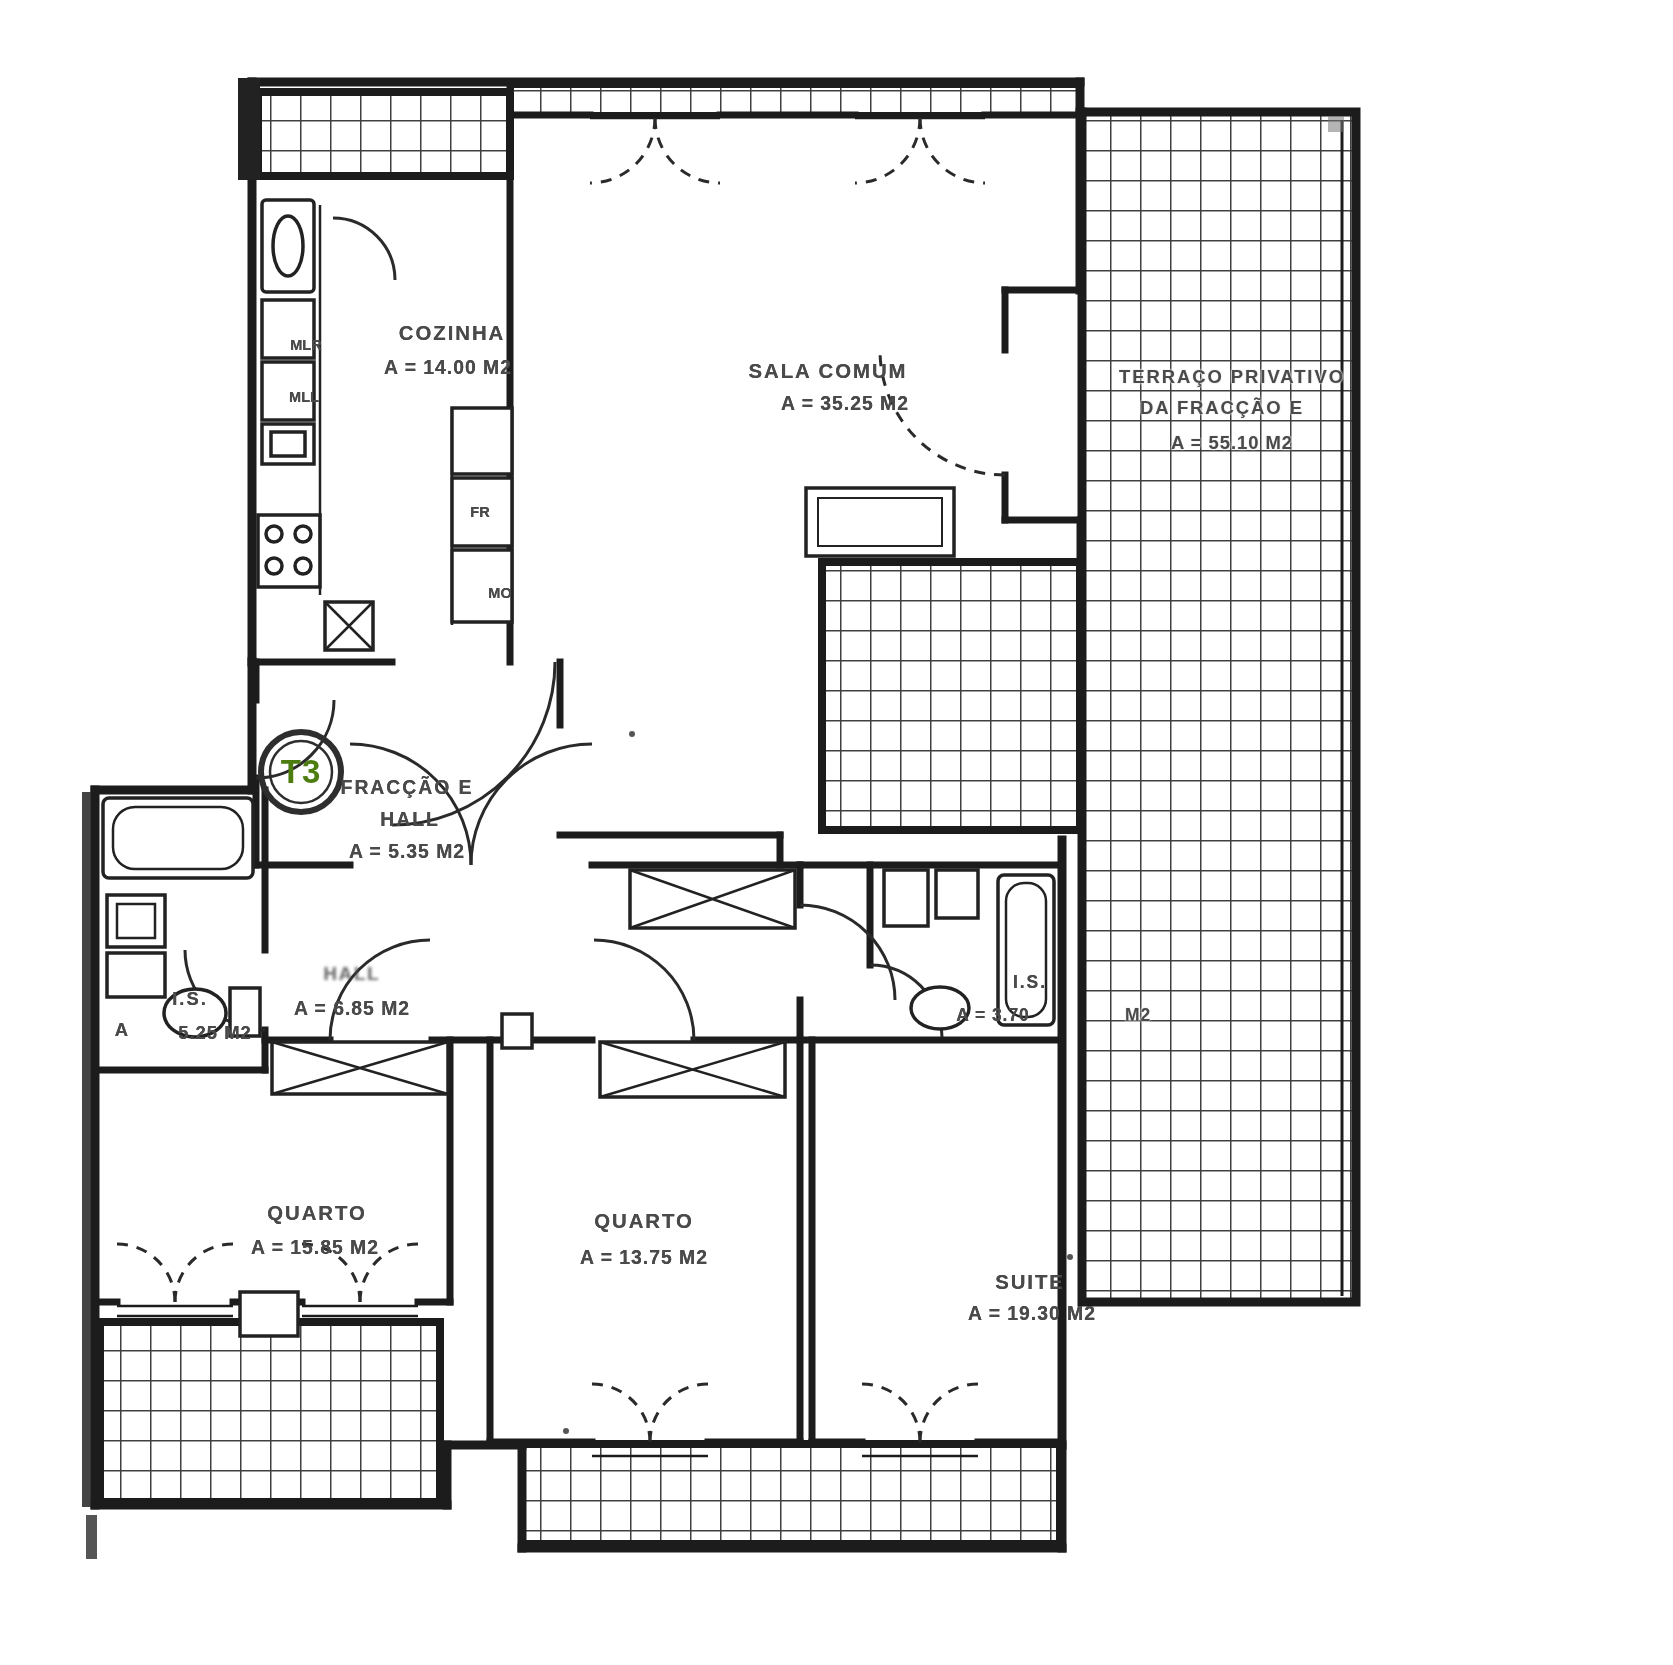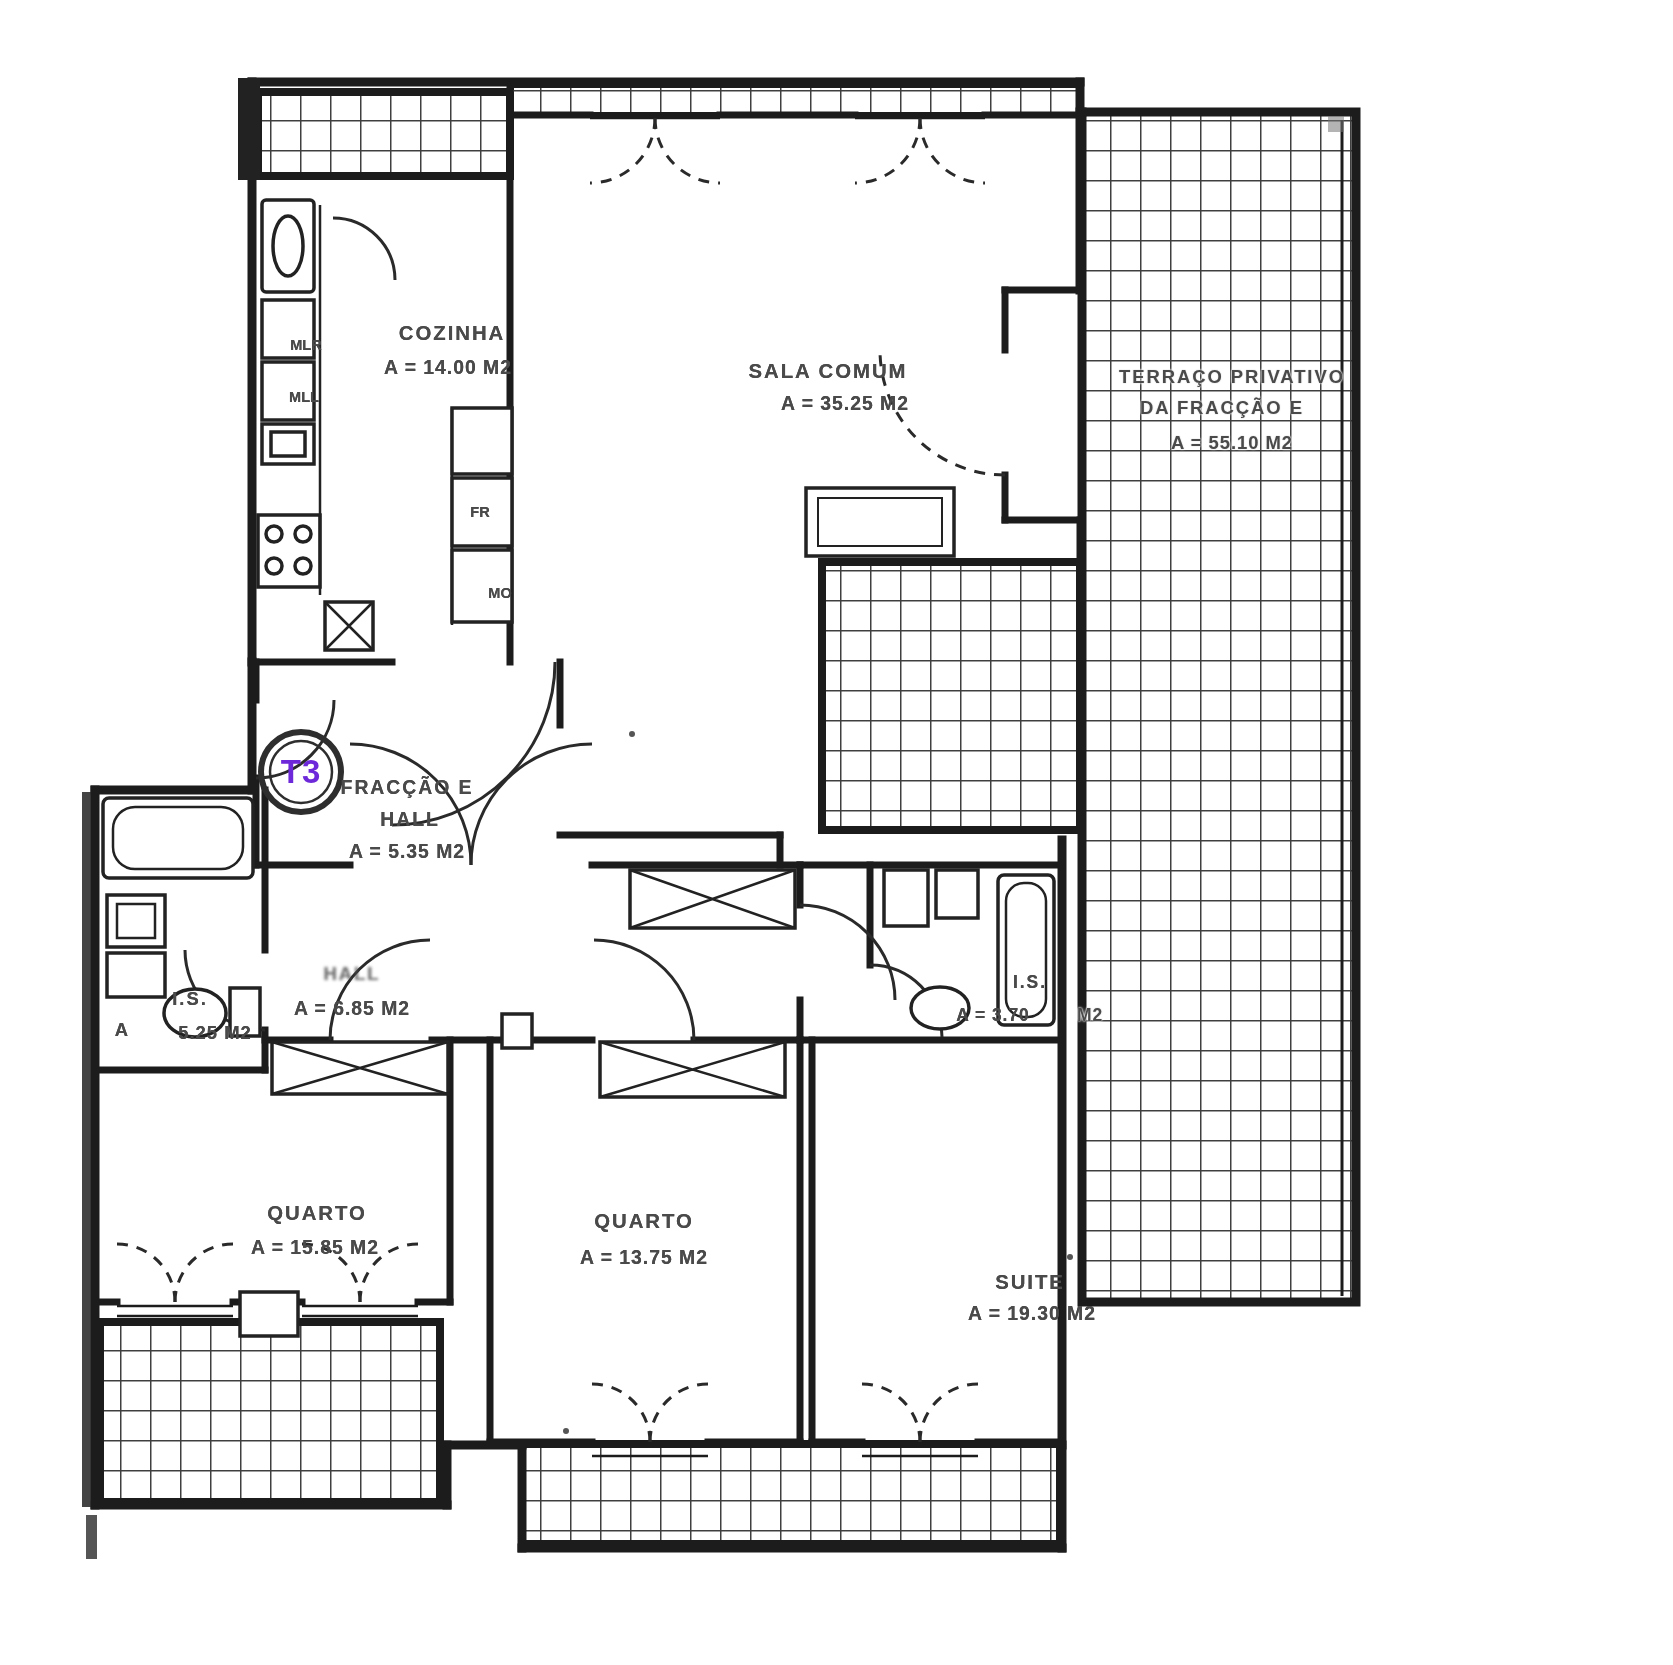--- a/index.html
+++ b/index.html
@@ -7,21 +7,21 @@
         font-family:"Liberation Sans",sans-serif;}
   #plan svg{position:absolute;left:0;top:0;}
   .lbl{position:absolute;transform:translate(-50%,-50%) scaleX(.97);color:#4a4a4a;
        white-space:nowrap;font-weight:bold;text-shadow:0 0 .5px #4a4a4a;}
   .room-name{font-size:21px;letter-spacing:2px;}
   .room-area{font-size:20px;letter-spacing:1px;}
   .appliance{font-size:15px;letter-spacing:0;}
   .smudge{filter:blur(1.4px);opacity:.8;}
   .on-tiles{text-shadow:0 0 2px #fff,0 0 3px #fff,0 0 1px #4a4a4a;}
   .badge-text{position:absolute;transform:translate(-50%,-50%);font-size:33px;font-weight:bold;
-       color:#6d28d9;letter-spacing:1px;}
+       color:#4d7c0f;letter-spacing:1px;}
 </style>
 </head>
 <body>
 
 <div id="plan">
 
   <svg width="1673" height="1665" viewBox="0 0 1673 1665">
     <defs>
       <pattern id="tiles" width="30" height="30" patternUnits="userSpaceOnUse">
         <path d="M30 0 H0 V30" fill="none" stroke="#3f3f3f" stroke-width="3"></path>
@@ -262,21 +262,21 @@
 
   <div class="lbl room-name smudge" style="left:352px;top:974px;font-size:19px">HALL</div>
   <div class="lbl room-area" style="left:352px;top:1008px">A = 6.85 M2</div>
 
   <div class="lbl room-name" style="left:190px;top:999px;font-size:19px">I.S.</div>
   <div class="lbl room-area" style="left:122px;top:1030px;font-size:19px">A</div>
   <div class="lbl room-area" style="left:215px;top:1033px;font-size:19px">5.25 M2</div>
 
   <div class="lbl room-name" style="left:1030px;top:982px;font-size:18px">I.S.</div>
   <div class="lbl room-area" style="left:993px;top:1015px;font-size:18px">A = 3.70</div>
-  <div class="lbl room-area on-tiles" style="left:1090px;top:1015px;font-size:18px">M2</div>
+  <div class="lbl room-area on-tiles" style="left:1138px;top:1015px;font-size:18px">M2</div>
 
   <div class="lbl room-name" style="left:317px;top:1213px">QUARTO</div>
   <div class="lbl room-area" style="left:315px;top:1247px">A = 15.85 M2</div>
 
   <div class="lbl room-name" style="left:644px;top:1221px">QUARTO</div>
   <div class="lbl room-area" style="left:644px;top:1257px">A = 13.75 M2</div>
 
   <div class="lbl room-name" style="left:1030px;top:1282px">SUITE</div>
   <div class="lbl room-area" style="left:1032px;top:1313px">A = 19.30 M2</div>
 

